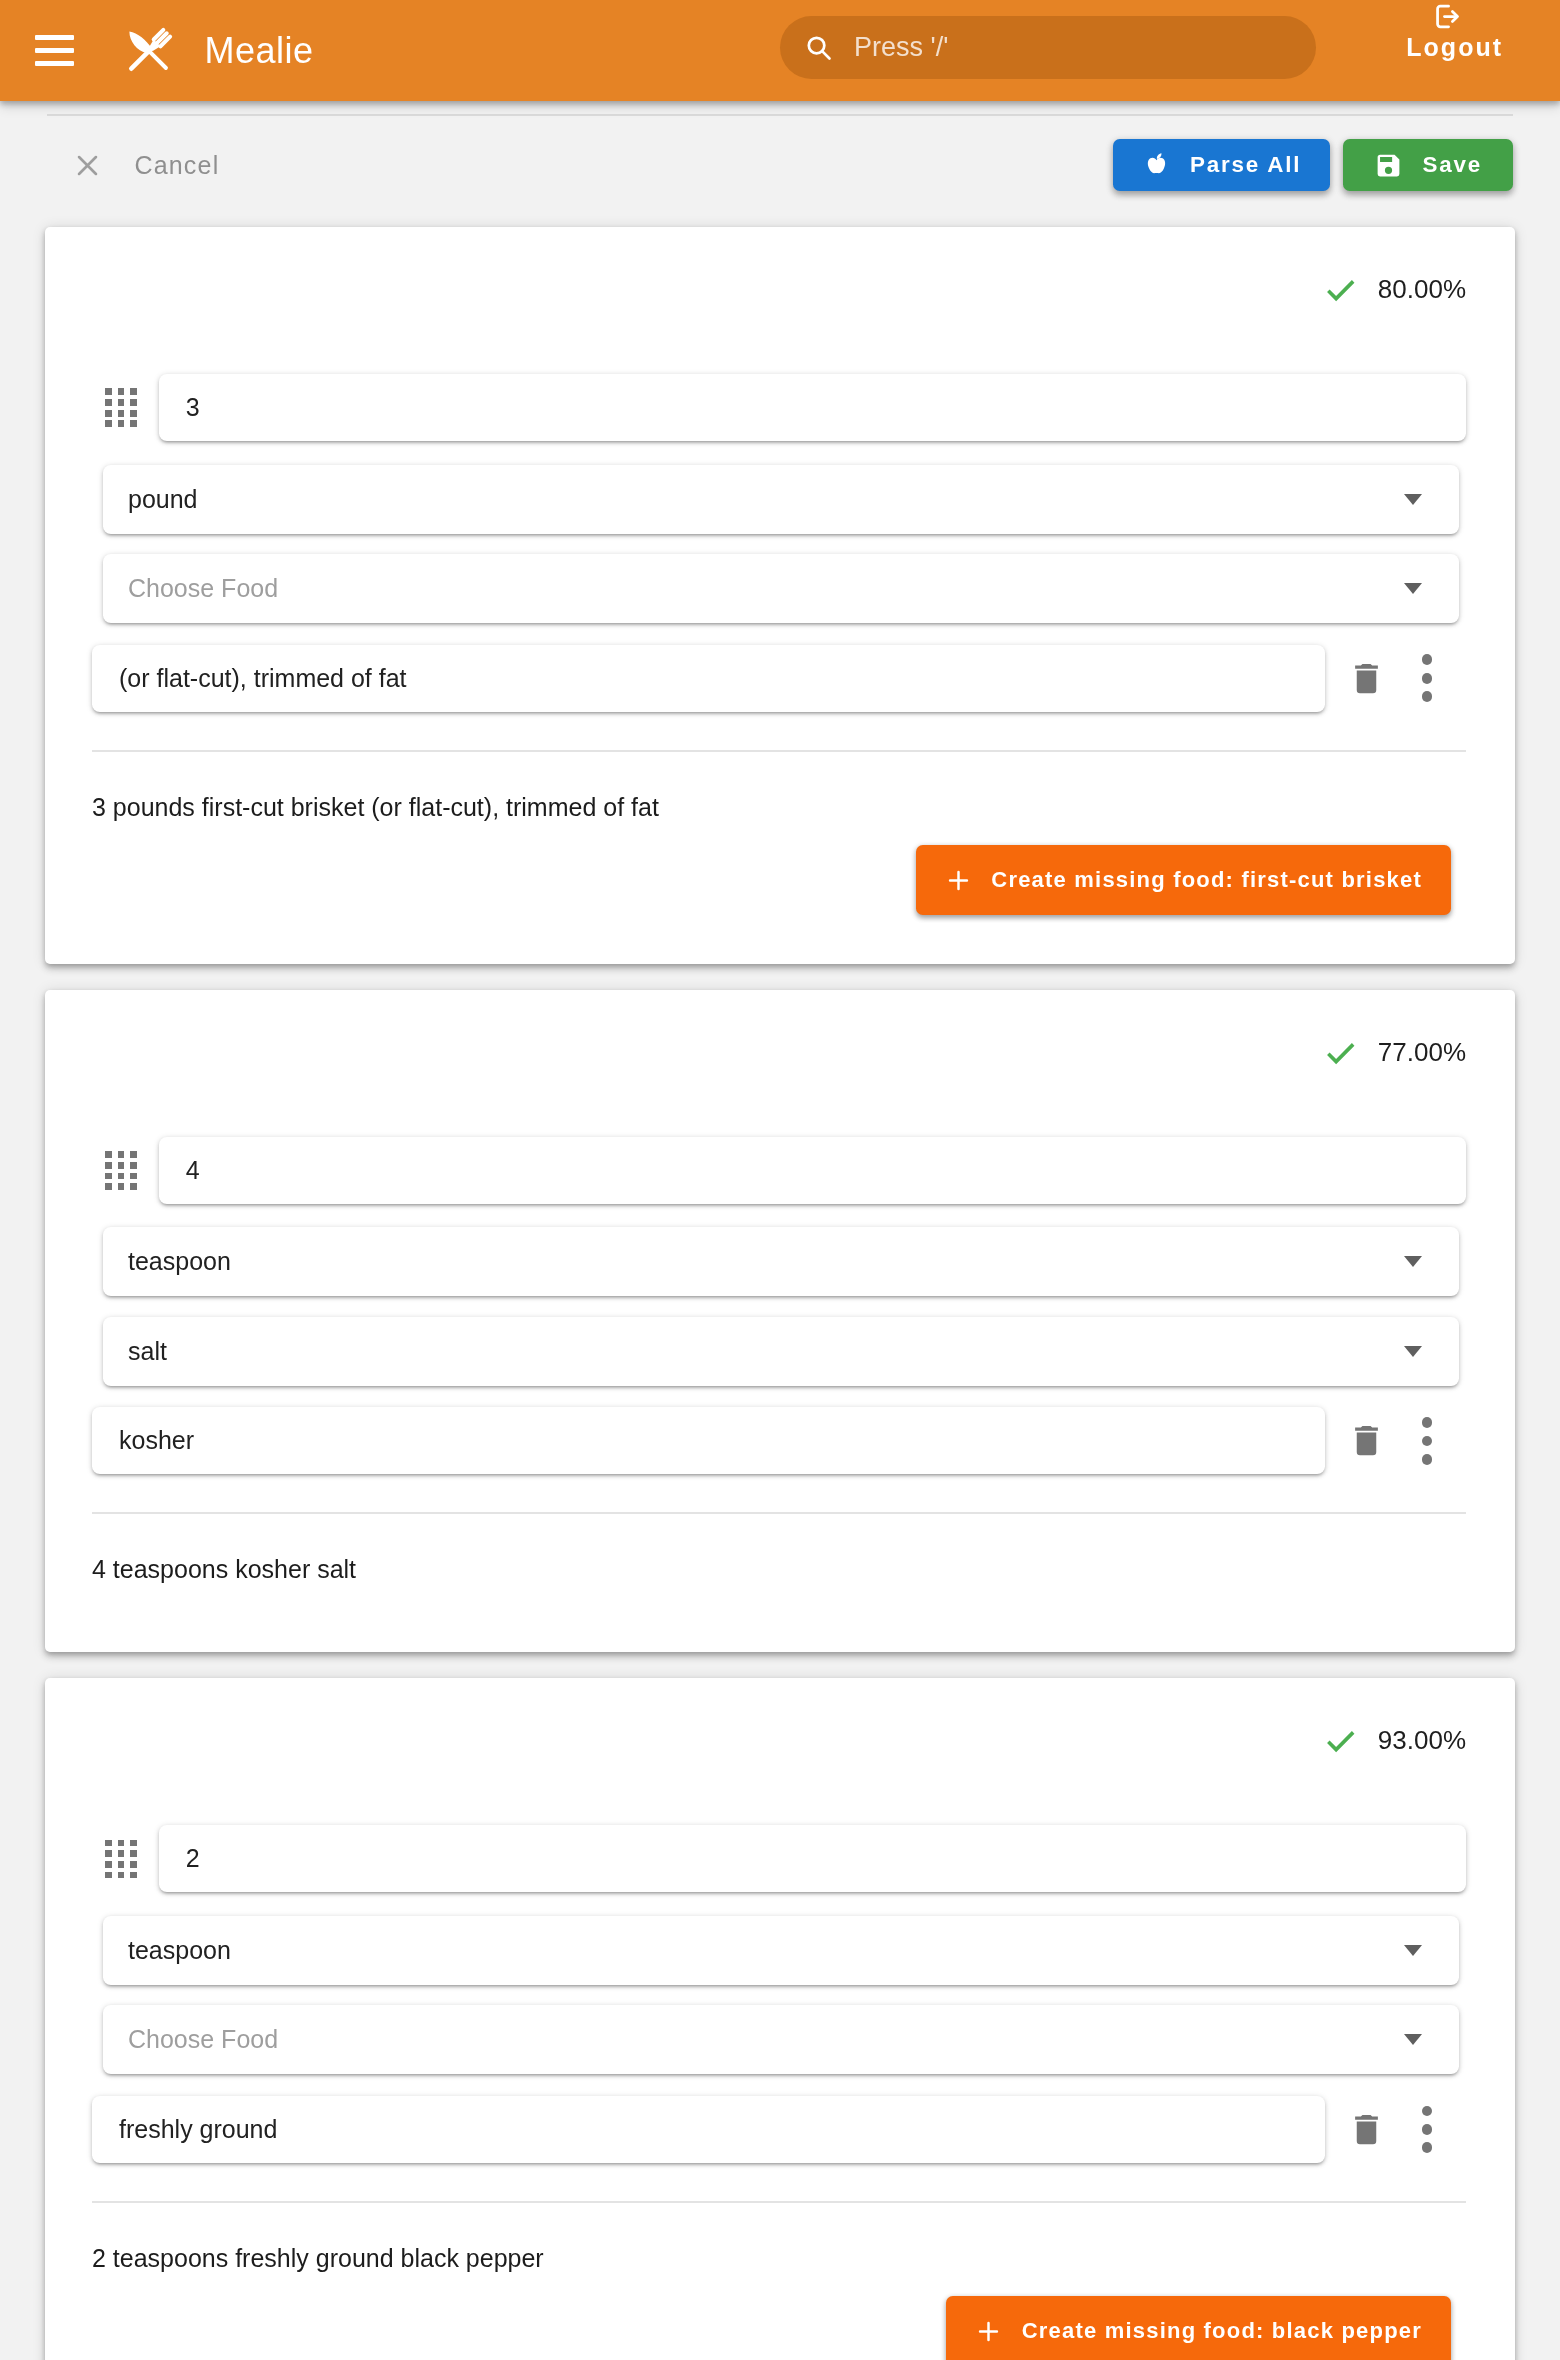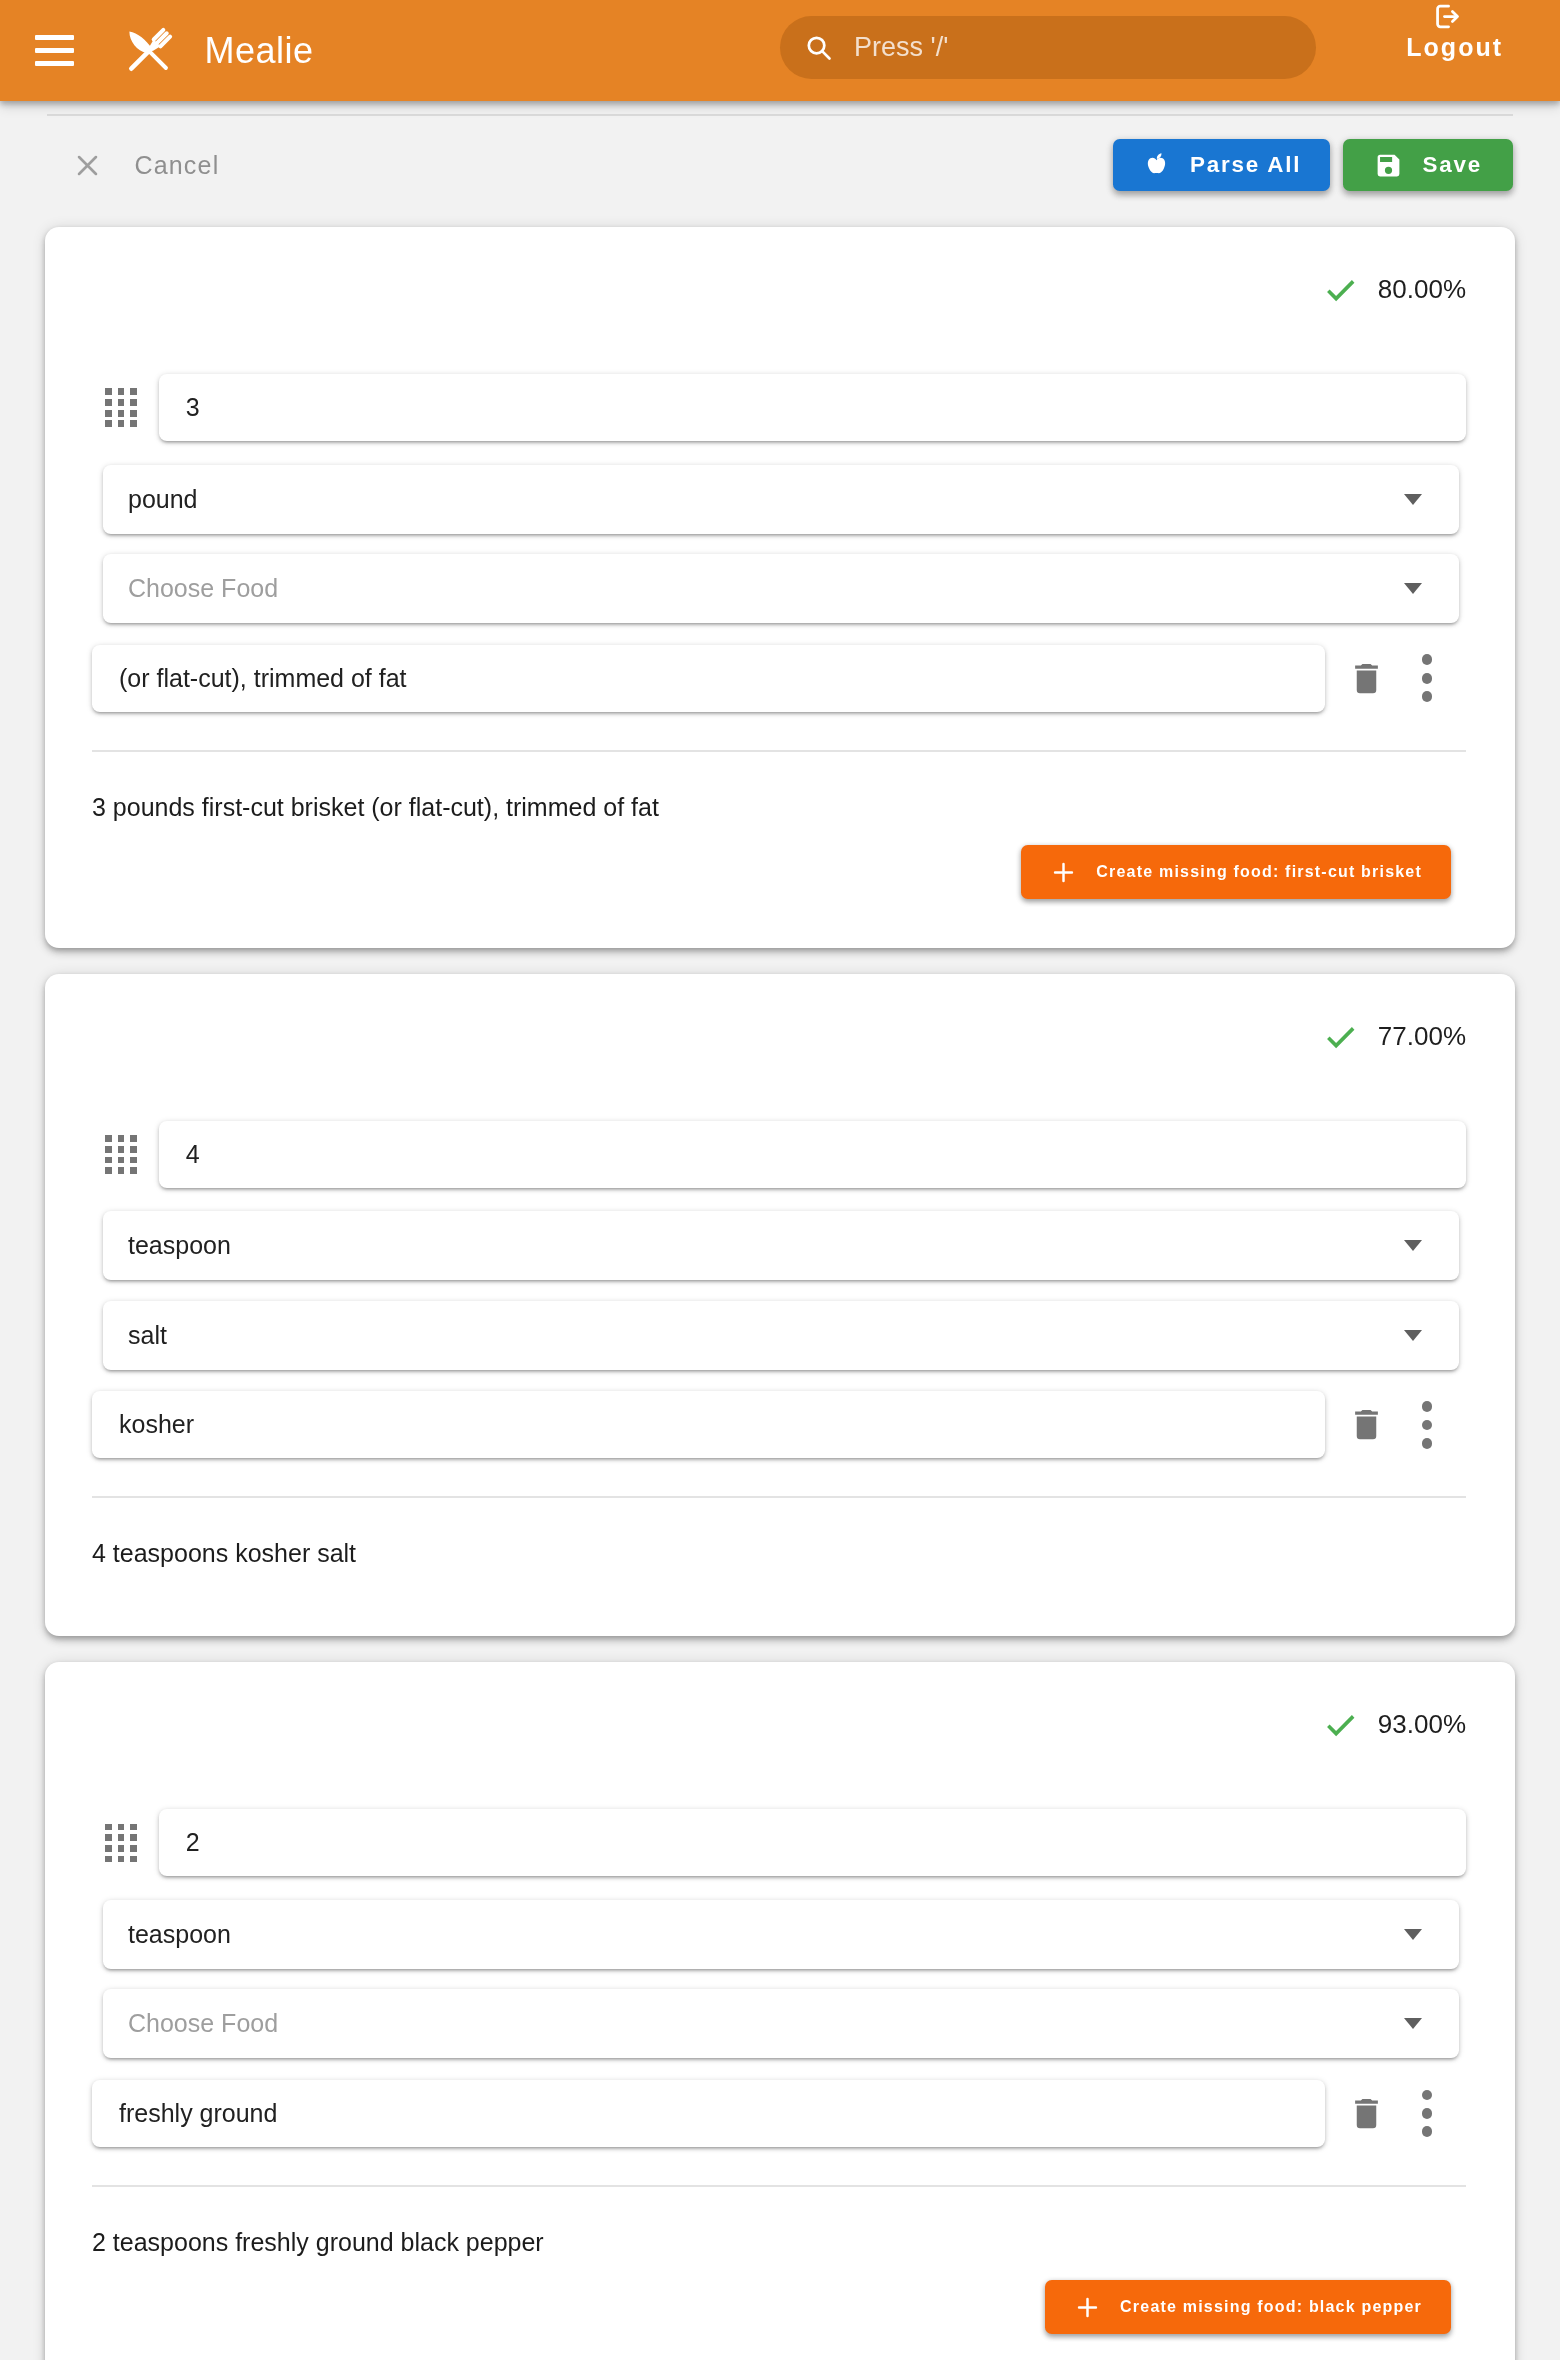--- a/index.html
+++ b/index.html
@@ -50,21 +50,21 @@
     font-size:22.4px; font-weight:600; letter-spacing:1.8px; font-family:inherit;
     box-shadow:0 3.9px 5.9px rgba(0,0,0,.28), 0 2px 9.8px rgba(0,0,0,.12);
   }
   .btn span { margin-left:19.5px; }
   .btn-parse { background:var(--parse-blue,#1976D2); }
   .btn-save  { background:var(--save-green,#43A047); margin-left:12.7px; padding:0 31px; }
 
   
   .cards { margin:30px 45px 0; }
   .card {
-    background:#fff; border-radius:14px; margin-bottom:26px; padding-bottom:49px;
+    background:#fff; border-radius:5px; margin-bottom:26px; padding-bottom:49px;
     box-shadow:0 2.9px 4.9px -1px rgba(0,0,0,.2), 0 4.9px 7.8px rgba(0,0,0,.16), 0 1px 13.7px rgba(0,0,0,.12);
   }
   .card.no-button { padding-bottom:68px; }
 
   .confidence { display:flex; justify-content:flex-end; align-items:center; padding:43px 49px 0; height:82px; }
   .confidence .confidence-value { margin-left:17.6px; font-size:26px; color:#1E1E1E; }
 
   .solo-field {
     background:#fff; border-radius:7.8px;
     box-shadow:0 2.9px 2.9px -2px rgba(0,0,0,.22), 0 2px 3.9px rgba(0,0,0,.16), 0 1px 6.8px rgba(0,0,0,.14);
@@ -99,23 +99,23 @@
   .kebab-btn { margin-left:25px; width:29px; flex-direction:column; }
   .kebab-btn i { width:10.7px; height:10.7px; border-radius:50%; background:#757575; }
   .kebab-btn i + i { margin-top:7.8px; }
 
   .card-divider { height:2px; background:#E3E3E3; margin:38px 49px 0 47px; }
   .original-text { margin:41px 49px 0 47px; font-size:25px; color:#1C1C1C; }
 
   .missing-row { display:flex; justify-content:flex-end; margin:23.4px 64px 0 0; }
   .missing-btn {
     display:flex; align-items:center; border:none; cursor:pointer;
-    height:54px; border-radius:6.8px; padding:0 29px; font-family:inherit;
+    height:70px; border-radius:6.8px; padding:0 29px; font-family:inherit;
     background:var(--accent-orange,#F6690B); color:#fff;
-    font-size:16px; font-weight:700; letter-spacing:1.2px;
+    font-size:22px; font-weight:700; letter-spacing:1.2px;
     box-shadow:0 2.9px 4.9px rgba(0,0,0,.3), 0 2px 7.8px rgba(0,0,0,.12);
   }
   .missing-btn span { margin-left:19.5px; }
 </style>
 </head>
 <body>
 
 <header class="header">
   <button class="hamburger">
       <i></i>

